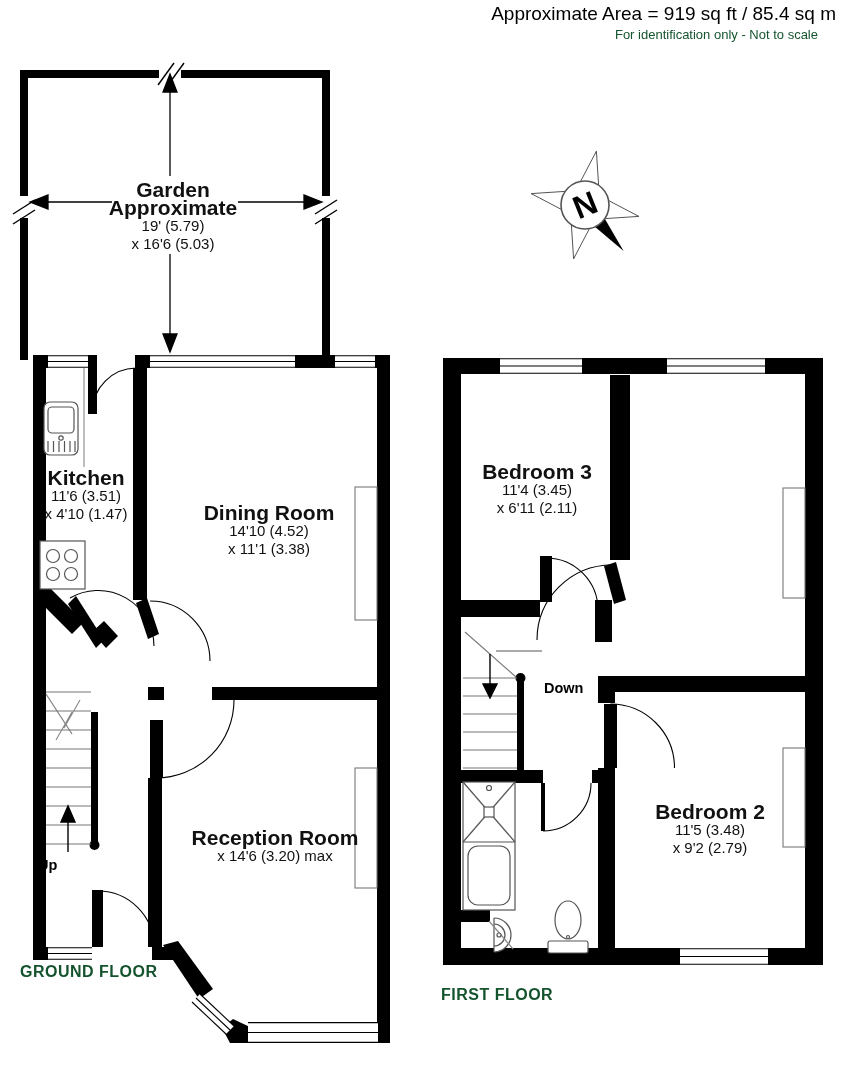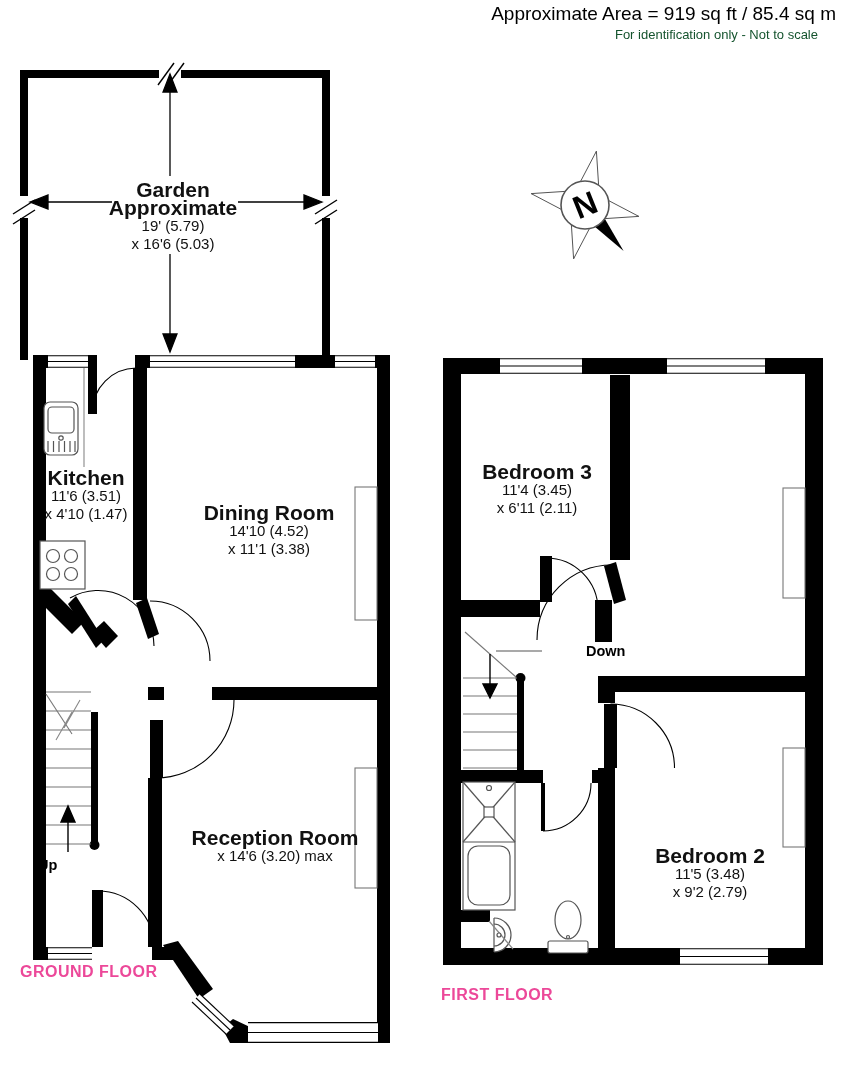--- a/index.html
+++ b/index.html
@@ -3,21 +3,21 @@
 <meta charset="utf-8">
 <style>
   html,body{margin:0;padding:0;background:#fff;}
   .canvas{position:relative;width:842px;height:1080px;background:#fff;overflow:hidden;
           font-family:"Liberation Sans",sans-serif;color:#111;}
   svg{position:absolute;left:0;top:0;}
   .lbl{position:absolute;text-align:center;line-height:18px;font-size:15px;color:#111;}
   .lbl .nm{font-weight:bold;font-size:21px;}
   .hdr1{position:absolute;right:6px;top:3px;font-size:19px;color:#000;}
   .hdr2{position:absolute;right:24px;top:27px;font-size:13px;color:#14532d;}
-  .floorlbl{position:absolute;font-weight:bold;font-size:16px;letter-spacing:.5px;color:#ec4899;}
+  .floorlbl{position:absolute;font-weight:bold;font-size:16px;letter-spacing:.5px;color:#14532d;}
   .updown{position:absolute;font-weight:bold;font-size:14.5px;color:#000;}
 </style>
 </head>
 <body>
 
 <div class="canvas">
 
 <svg width="842" height="1080" viewBox="0 0 842 1080">
 
   <g fill="#000">
@@ -284,25 +284,25 @@
     <div>x 14'6 (3.20) max</div>
   </div>
 
   <div class="lbl" style="left:447px;top:463px;width:180px;">
     <div class="nm">Bedroom 3</div>
     <div>11'4 (3.45)</div>
     <div>x 6'11 (2.11)</div>
   </div>
 
 
-  <div class="lbl" style="left:620px;top:803px;width:180px;margin-top:44px;">
+  <div class="lbl" style="left:620px;top:803px;width:180px;">
     <div class="nm">Bedroom 2</div>
     <div>11'5 (3.48)</div>
     <div>x 9'2 (2.79)</div>
   </div>
 
   <div class="updown" style="left:38px;top:857px;width:60px;">Up</div>
-  <div class="updown" style="left:544px;top:643px;width:80px;margin-left:42px;">Down</div>
+  <div class="updown" style="left:544px;top:680px;width:80px;">Down</div>
 
   <div class="floorlbl" style="left:20px;top:963px;">GROUND FLOOR</div>
   <div class="floorlbl" style="left:441px;top:986px;">FIRST FLOOR</div>
 
 </div>
 
 </body></html>

